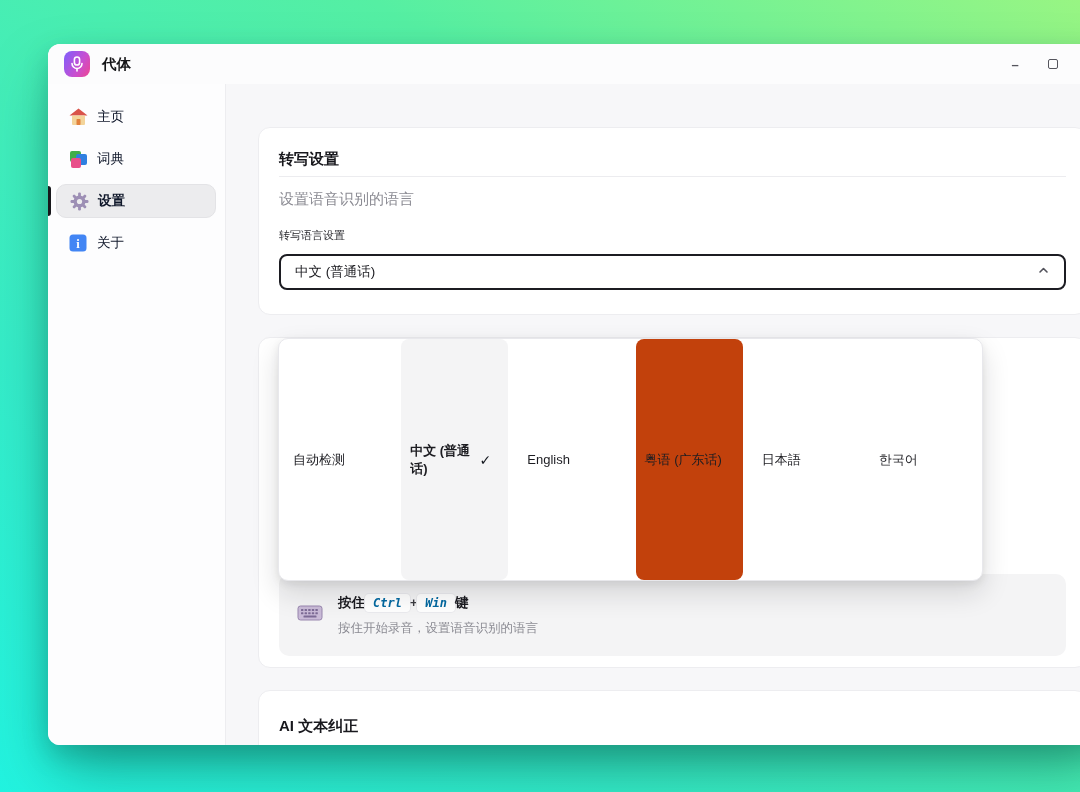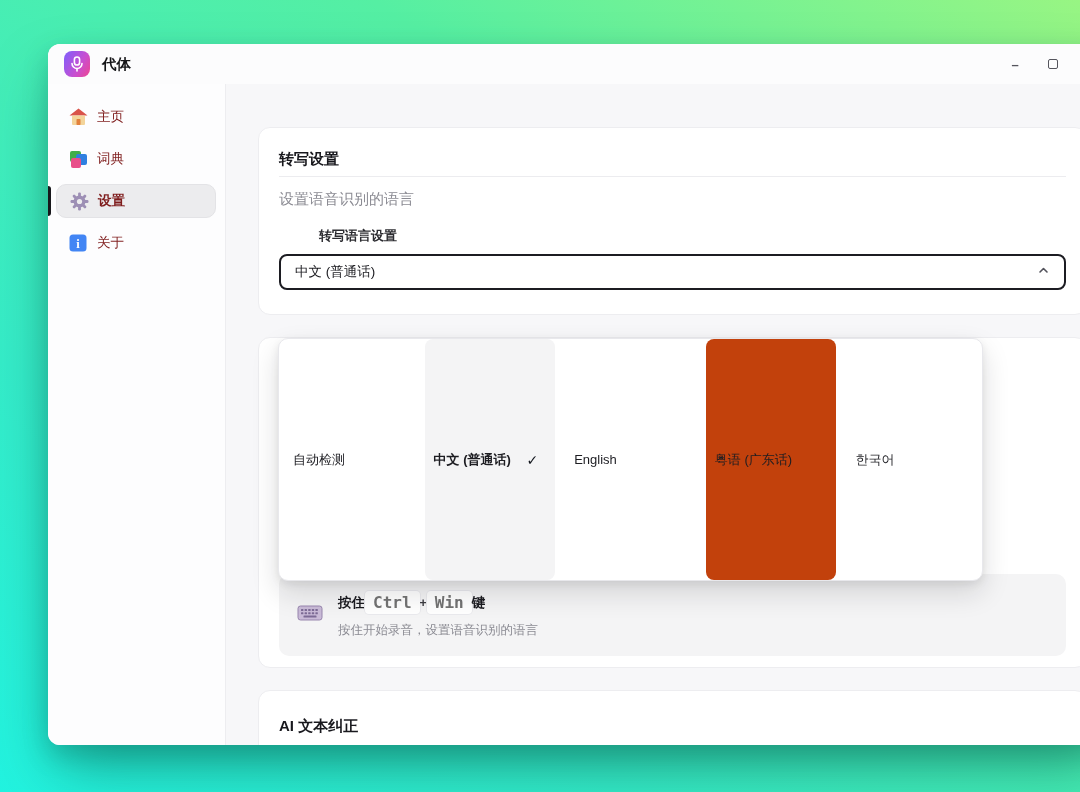--- a/index.html
+++ b/index.html
@@ -23,43 +23,43 @@
   .win-controls { margin-left:auto; display:flex; align-items:center; gap:24px; }
   .wc { width:14px; height:14px; display:flex; align-items:center; justify-content:center;
     color:#55555d; font-size:13px; cursor:default; }
   .wc-min { font-weight:bold; letter-spacing:0; }
   .wc-max span { width:10px; height:10px; border:1.6px solid #55555d; border-radius:2px; display:block; }
   .wc-close { font-size:14px; }
   
   .win-body { display:flex; height:661px; position:relative; }
   .sidebar { width:177px; background:#fdfdfe; padding-top:16px; position:relative; }
   .side-item { height:34px; margin:0 9px 8px 8px; border-radius:10px; display:flex;
-    align-items:center; padding:0 12px; gap:9px; font-size:13.5px; color:#7f1d1d; }
+    align-items:center; padding:0 12px; gap:9px; font-size:13.5px; color:#0f172a; }
   .side-item.active { background:#ececee; border:1px solid #e3e3e6; font-weight:bold; }
   .side-icon { width:20px; height:20px; display:flex; align-items:center; justify-content:center; flex:0 0 auto; }
   .active-bar { position:absolute; left:0; top:102px; width:3px; height:30px; background:#17171b; border-radius:0 3px 3px 0; }
   .content { flex:1; background:#f7f7f9; border-left:1px solid #ededf0; padding:43px 27px 0 32px; }
   
   .card { background:#ffffff; border:1px solid #ededf0; border-radius:12px; }
   .card-1 { height:188px; padding:23px 20px 0 20px; }
   .card-title { font-size:15px; font-weight:bold; color:#18181d; line-height:16px; }
   .divider { height:1px; background:#ececef; margin-top:9px; }
   .muted { font-size:15px; color:#8b8b93; margin-top:15px; line-height:13px; }
-  .field-label { font-size:13px; font-weight:bold; color:#2c2c31; margin-top:24px; line-height:13px;margin-left:40px; }
+  .field-label { font-size:11px; font-weight:normal; color:#2c2c31; margin-top:24px; line-height:13px; }
   .select-trigger { margin-top:12px; height:36px; border:2px solid #1c1c22; border-radius:8px;
     background:#fff; display:flex; align-items:center; justify-content:space-between;
     padding:0 14px; font-size:13.5px; color:#1c1c21; }
   .card-2 { height:331px; margin-top:22px; padding:212px 20px 0 20px; }
   .hotkey-box { margin-top:11px; height:82px; background:#f4f4f5; border-radius:10px;
     display:flex; align-items:center; gap:15px; padding-left:18px; }
   .hotkey-text .row { display:flex; align-items:center; }
   .hk-strong { font-size:13.5px; font-weight:bold; color:#1b1b20; }
   .kbd { font-family:"DejaVu Sans Mono","Liberation Mono",monospace; font-weight:bold;
-    font-size:16px; color:#737373; background:#ffffff; border-radius:4px; padding:2px 8px;
-    box-shadow:0 0 0 1px #eaeaee; }
+    font-size:12px; color:#0369a1; background:#ffffff; border-radius:4px; padding:2px 8px;
+    box-shadow:0 0 0 1px #eaeaee;font-style:italic; }
   .hk-plus { font-size:12.5px; font-weight:bold; color:#3c3c42; }
   .hint { font-size:12.5px; color:#8b8b93; margin-top:8px; }
   .card-3 { height:140px; margin-top:22px; padding:27px 20px 0 20px; }
   
   .dropdown { position:absolute; left:230px; top:254px; width:705px; height:243px;
     background:#ffffff; border:1px solid #e8e8ec; border-radius:10px;
     box-shadow:0 12px 28px rgba(20,20,30,.14), 0 3px 8px rgba(20,20,30,.08);
     display:flex; flex-direction:row; padding:0; z-index:5; }
   .dd-item { flex:1; margin:0 5px; padding:0 9px; border-radius:8px; display:flex;
     align-items:center; justify-content:space-between; font-size:13px; color:#1d1d22; }
@@ -207,17 +207,20 @@
         <span>中文 (普通话)</span>
         <span class="dd-check">✓</span>
       </div>
       <div class="dd-item">
         <span>English</span>
       </div>
       <div class="dd-item hovered">
         <span>粤语 (广东话)</span>
       </div>
       <div class="dd-item">
+        <span>日本語</span>
+      </div>
+      <div class="dd-item">
         <span>한국어</span>
       </div>
     </div>
   </div>
 </div>
 
 </body></html>

